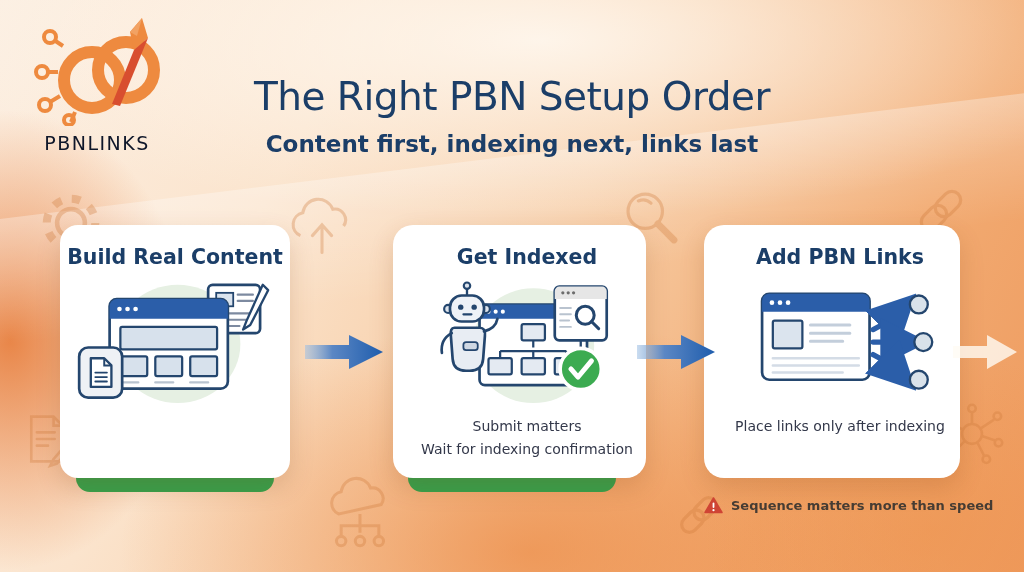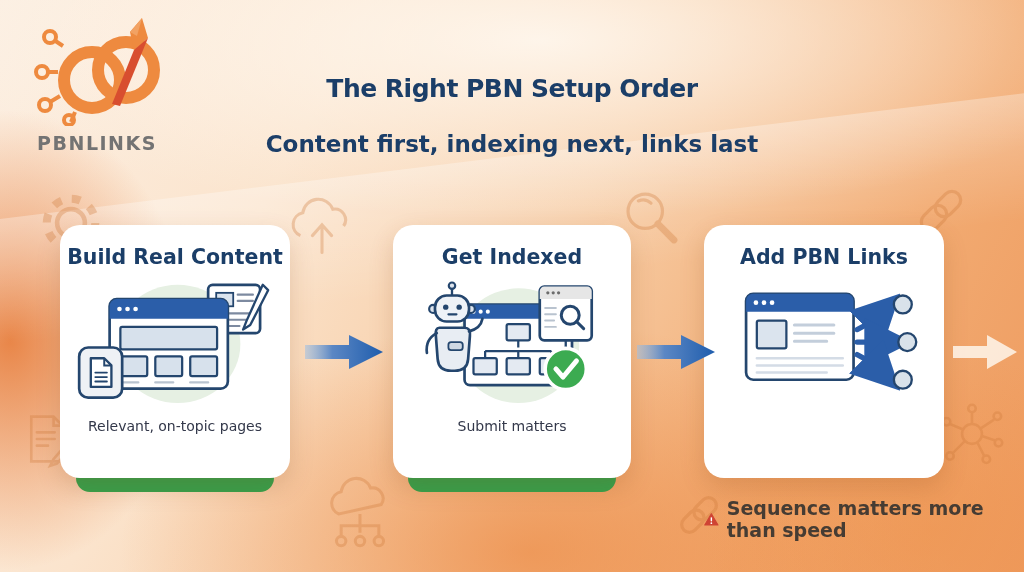--- a/index.html
+++ b/index.html
@@ -20,50 +20,50 @@
     background:radial-gradient(closest-side,rgba(255,250,243,.85),rgba(255,250,243,0));}
   .light-band{position:absolute;left:-8%;top:27%;width:120%;height:22%;
     background:linear-gradient(rgba(255,255,255,.30),rgba(255,255,255,0));transform:rotate(-7deg);}
 
   
   .deco{position:absolute;opacity:.32;z-index:1;}
   .deco svg{display:block;}
 
   
   .logo-wrap{position:absolute;left:34px;top:12px;width:126px;z-index:3;text-align:center;}
-  .logo-brand{margin-top:2px;font-size:19px;font-weight:700;letter-spacing:1.5px;color:#737373;}
+  .logo-brand{margin-top:2px;font-size:19px;font-weight:400;letter-spacing:1.5px;color:#0f172a;}
 
   
   .hdr{position:absolute;left:0;right:0;text-align:center;z-index:3;color:#1b3e68;}
-  .hdr-title{top:74px;font-size:25px;font-weight:700;letter-spacing:-.5px;}
+  .hdr-title{top:74px;font-size:39px;font-weight:400;letter-spacing:-.5px;}
   .hdr-sub{top:131px;font-size:23px;font-weight:700;}
 
   
   .strip{position:absolute;top:458px;height:34px;border-radius:14px;background:#35a14c;z-index:2;}
   .strip-1{left:76px;width:198px;}
   .strip-2{left:408px;width:208px;}
   .card{position:absolute;top:225px;height:253px;background:#ffffff;border-radius:20px;
     box-shadow:0 10px 24px rgba(140,70,20,.20);z-index:3;text-align:center;}
-  .card-1{left:60px;width:230px;}
-  .card-2{left:393px;width:238px;}
-  .card-3{left:704px;width:240px;}
+  .card-1{left:60px;width:230px;border-radius:18px;}
+  .card-2{left:393px;width:238px;padding-left:15px;}
+  .card-3{left:704px;width:240px;padding-left:16px;}
   .card-title{margin-top:20px;font-size:20.5px;font-weight:800;color:#1b3e68;}
   .card-art{width:206px;height:140px;margin:4px auto 0 auto;}
   .card-art svg{display:block;width:100%;height:100%;}
   .card-lines{margin-top:2px;font-size:14px;color:#33384a;line-height:1.65;}
 
   
   .flow-arrow{position:absolute;z-index:3;}
   .fa-1{left:303px;top:329px;}
   .fa-2{left:635px;top:329px;}
   .fa-3{left:951px;top:327px;}
 
   
   .warning{position:absolute;left:704px;top:497px;display:flex;align-items:center;gap:8px;z-index:3;}
-  .warning-text{font-size:19px;font-weight:600;color:#463c33;}
+  .warning-text{font-size:13px;font-weight:600;color:#463c33;}
 </style>
 </head>
 <body>
 
 <div id="stage">
 
   <div class="bg-base"></div>
   <div class="blob blob-left"></div>
   <div class="blob blob-bottom"></div>
   <div class="blob blob-bottom-right"></div>
@@ -190,21 +190,20 @@
 
         <g>
           <rect x="8" y="80" width="48" height="56" rx="10" fill="#eef1f5" stroke="#24466e" stroke-width="3"></rect>
           <path d="M21 92h15l8 8v24H21z" fill="#fff" stroke="#24466e" stroke-width="2.6" stroke-linejoin="round"></path>
           <path d="M36 92v8h8" fill="none" stroke="#24466e" stroke-width="2.2"></path>
           <path d="M26 108h13M26 113h13M26 118h13" stroke="#24466e" stroke-width="2" stroke-linecap="round"></path>
         </g>
       </svg>
     </div>
     <div class="card-lines">
-      <div>Relevant, on-topic pages</div>
     </div>
   </div>
 
   <div class="card card-2">
     <div class="card-title">Get Indexed</div>
     <div class="card-art">
       <svg viewBox="0 0 230 150">
         <ellipse cx="122" cy="78" rx="68" ry="64" fill="#e6f0e3"></ellipse>
 
         <g>
@@ -250,20 +249,21 @@
           <path d="M44 43h9" stroke="#24466e" stroke-width="2.4" stroke-linecap="round"></path>
           <path d="M34 58h28q7 0 6 9l-2 26q-1 13-15 13h-4q-14 0-15-13l-2-26q-1-9 4-9z" fill="#e8edf3" stroke="#24466e" stroke-width="3"></path>
           <rect x="44" y="74" width="16" height="9" rx="3" fill="#cfd8e3" stroke="#24466e" stroke-width="2"></rect>
           <path d="M31 64q-13 7 -11 22" fill="none" stroke="#24466e" stroke-width="3" stroke-linecap="round"></path>
           <path d="M67 62q13 -3 15 -14" fill="none" stroke="#24466e" stroke-width="3" stroke-linecap="round"></path>
         </g>
       </svg>
     </div>
     <div class="card-lines">
       <div>Submit matters</div>
+      <div>Wait for indexing confirmation</div>
     </div>
   </div>
 
   <div class="card card-3">
     <div class="card-title">Add PBN Links</div>
     <div class="card-art">
       <svg viewBox="0 0 230 150">
         <defs>
           <marker id="ah" markerWidth="9" markerHeight="9" refX="4" refY="4.5" orient="auto">
             <path d="M0 0L9 4.5L0 9z" fill="#2b5ea9"></path>
@@ -288,20 +288,21 @@
         </g>
 
         <g fill="#d9e2ea" stroke="#24466e" stroke-width="2.6">
           <circle cx="203" cy="32" r="10"></circle>
           <circle cx="208" cy="74" r="10"></circle>
           <circle cx="203" cy="116" r="10"></circle>
         </g>
       </svg>
     </div>
     <div class="card-lines">
+      <div>Place links only after indexing</div>
     </div>
   </div>
 
   <div class="flow-arrow fa-1">
     <svg width="82" height="46" viewBox="0 0 82 46">
       <defs>
           <linearGradient id="ag1" x1="0" y1="0" x2="1" y2="0">
         <stop offset="0" stop-color="#9fc0e4" stop-opacity=".55"></stop>
         <stop offset=".35" stop-color="#5b87c4"></stop>
         <stop offset="1" stop-color="#1f5dad"></stop>

